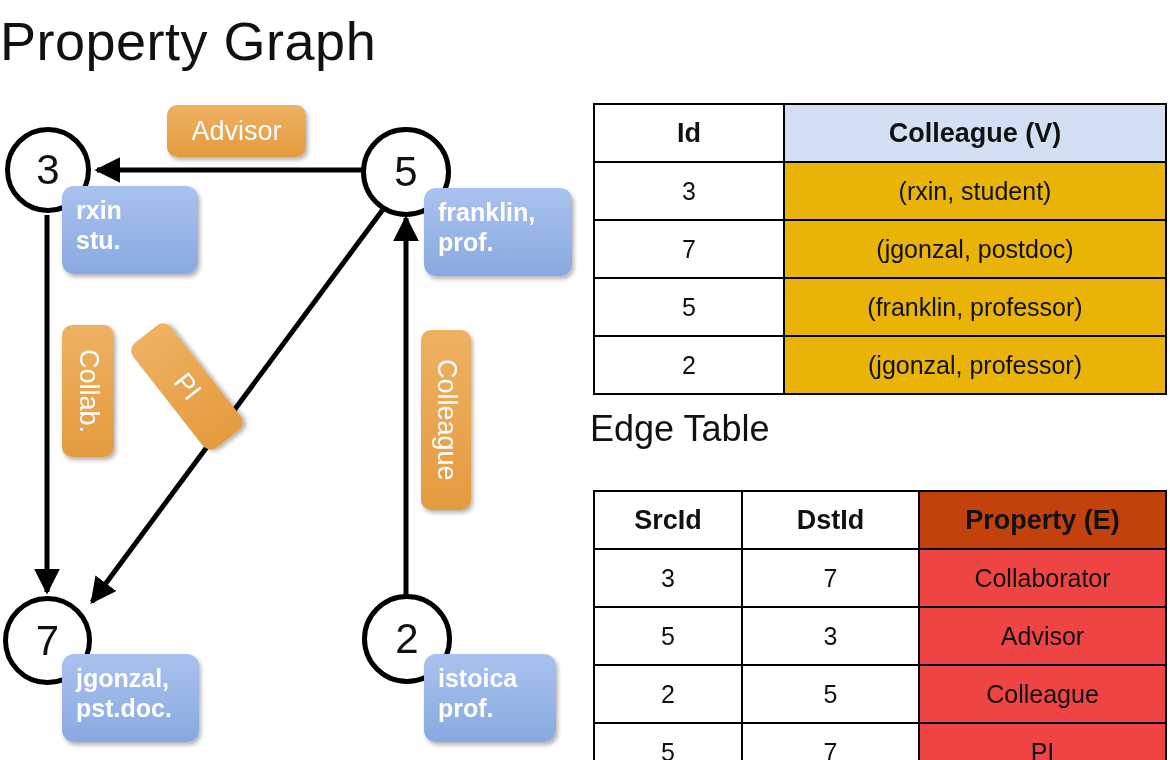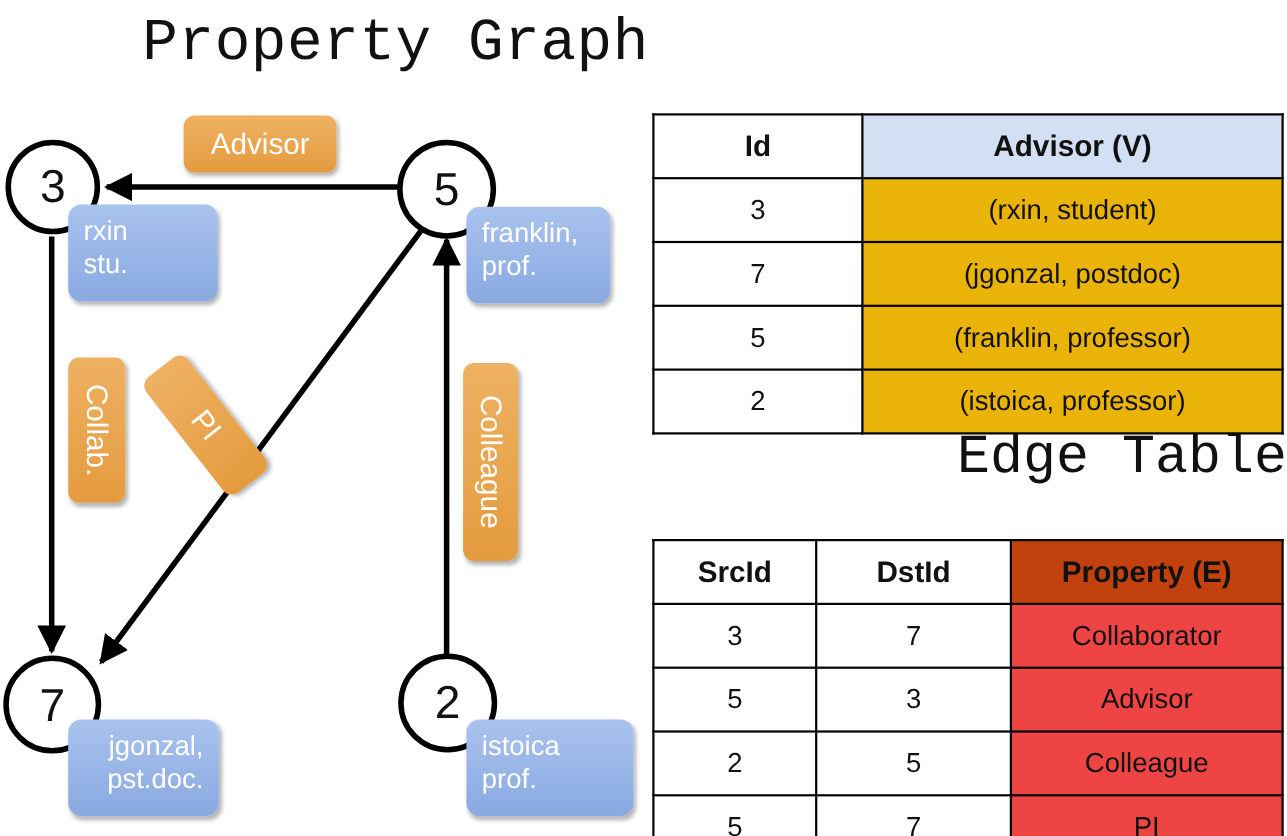--- a/index.html
+++ b/index.html
@@ -5,44 +5,44 @@
   html,body{margin:0;padding:0;}
   body{
     width:1170px;height:760px;background:#ffffff;
     font-family:"Liberation Sans", sans-serif;
     overflow:hidden;position:relative;
   }
   #stage{position:absolute;left:0;top:0;width:1170px;height:760px;}
 
   
   .title{
-    position:absolute;text-align:right;
-    font-family:Liberation Mono, monospace;
+    position:absolute;text-align:left;
+    font-family:Liberation Sans, sans-serif;
     font-weight:300;color:#111;white-space:nowrap;
   }
   #pg-title{left:0;top:10px;width:590px;font-size:54px;letter-spacing:.5px;}
   #vt-title{left:590px;top:10px;width:580px;font-size:50px;}
-  #et-title{left:590px;top:388px;width:580px;font-size:50px;}
+  #et-title{left:590px;top:408px;width:580px;font-size:36px;}
 
   
   .node{
     position:absolute;border:5px solid #000;border-radius:50%;
     background:#fff;box-sizing:border-box;
     display:flex;align-items:center;justify-content:center;
     font-size:42px;font-weight:300;color:#111;
     z-index:6;
   }
 
   
   .vbadge{
     position:absolute;box-sizing:border-box;
     border-radius:12px;
     background:linear-gradient(to bottom,#a9c3ee 0%,#9bb7e8 45%,#88a9e0 100%);
     box-shadow:2px 3px 4px rgba(0,0,0,.30);
-    color:#ffffff;font-size:25px;line-height:1.18;font-weight:400;
+    color:#ffffff;font-size:25px;line-height:1.18;font-weight:700;
     padding:10px 14px;z-index:8;
   }
 
   
   .ebadge{
     position:absolute;box-sizing:border-box;
     border-radius:10px;
     background:linear-gradient(to bottom,#eeb163 0%,#e9a54e 55%,#e49b3f 100%);
     box-shadow:2px 3px 4px rgba(0,0,0,.30);
     color:#ffffff;font-size:27px;font-weight:300;
@@ -117,31 +117,31 @@
   </div>
   <div class="node" style="left:362px;top:594px;width:90px;height:90px;">
     <span>2</span>
   </div>
 
   <div class="vbadge" style="left:62px;top:186px;width:136px;height:88px;">
     <div>rxin</div>
     <div>stu.</div>
   </div>
 
-  <div class="vbadge" style="left:424px;top:188px;width:131px;height:88px;">
+  <div class="vbadge" style="left:424px;top:188px;width:148px;height:88px;">
     <div>franklin,</div>
     <div>prof.</div>
   </div>
 
-  <div class="vbadge" style="left:62px;top:654px;width:137px;height:88px;text-align:right;">
+  <div class="vbadge" style="left:62px;top:654px;width:137px;height:88px;">
     <div>jgonzal,</div>
     <div>pst.doc.</div>
   </div>
 
-  <div class="vbadge" style="left:424px;top:654px;width:152px;height:88px;">
+  <div class="vbadge" style="left:424px;top:654px;width:132px;height:88px;">
     <div>istoica</div>
     <div>prof.</div>
   </div>
 
   <div class="ebadge" style="left:167px;top:105px;width:139px;height:52px;">
     <span>Advisor</span>
   </div>
 
   <div class="ebadge rot90" style="left:62px;top:325px;width:52px;height:132px;">
     <span>Collab.</span>
@@ -156,39 +156,39 @@
   </div>
 
   <table class="grid" id="vertex-table">
     <colgroup>
         <col style="width:190px">
         <col style="width:382px">
       </colgroup>
     <thead>
       <tr>
         <th class="white">Id</th>
-        <th class="hdr-blue">Advisor (V)</th>
+        <th class="hdr-blue">Colleague (V)</th>
       </tr>
     </thead>
     <tbody>
       <tr>
         <td class="white">3</td>
         <td class="cell-blue">(rxin, student)</td>
       </tr>
       <tr>
         <td class="white">7</td>
         <td class="cell-blue">(jgonzal, postdoc)</td>
       </tr>
       <tr>
         <td class="white">5</td>
         <td class="cell-blue">(franklin, professor)</td>
       </tr>
       <tr>
         <td class="white">2</td>
-        <td class="cell-blue">(istoica, professor)</td>
+        <td class="cell-blue">(jgonzal, professor)</td>
       </tr>
     </tbody>
   </table>
 
   <table class="grid" id="edge-table">
     <colgroup>
         <col style="width:148px">
         <col style="width:177px">
         <col style="width:247px">
       </colgroup>

